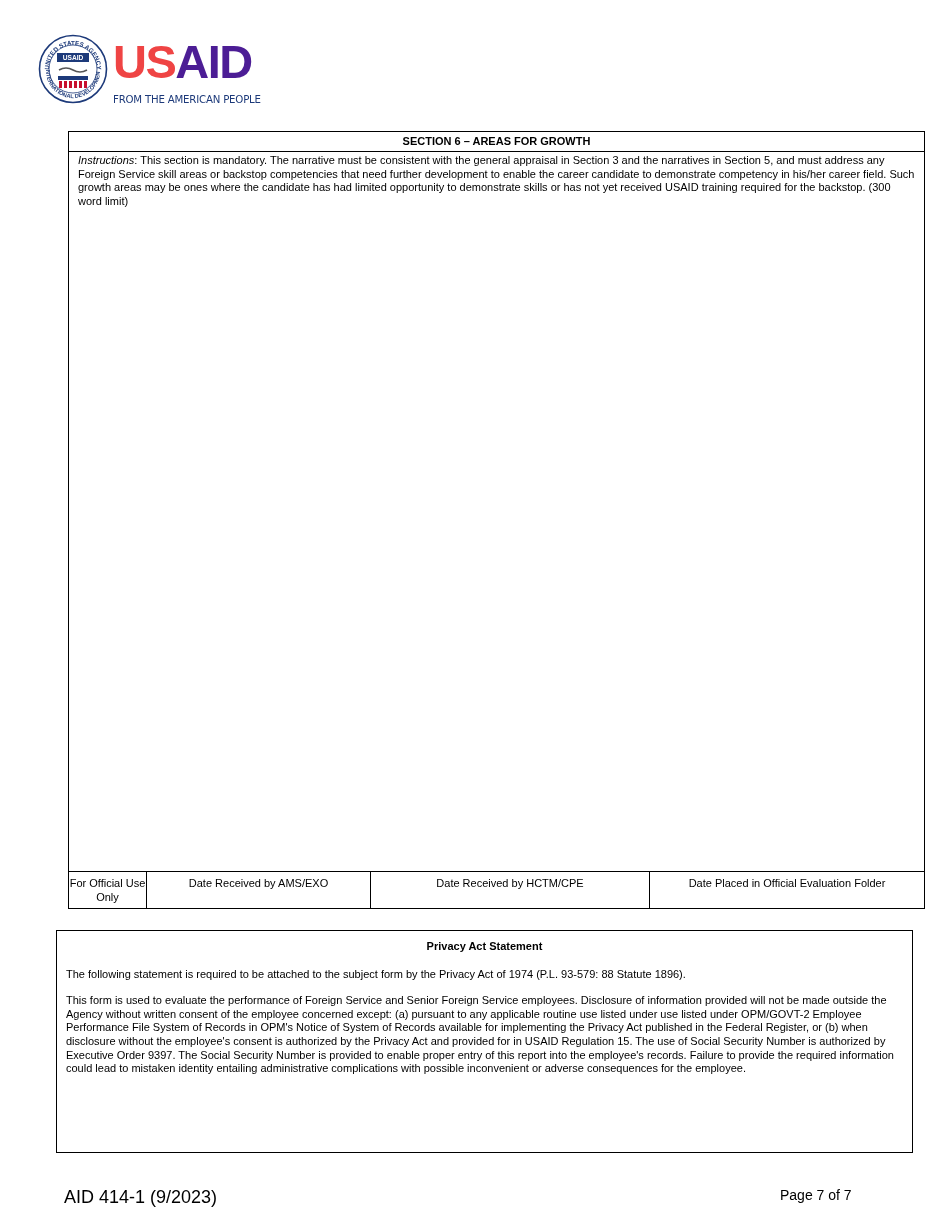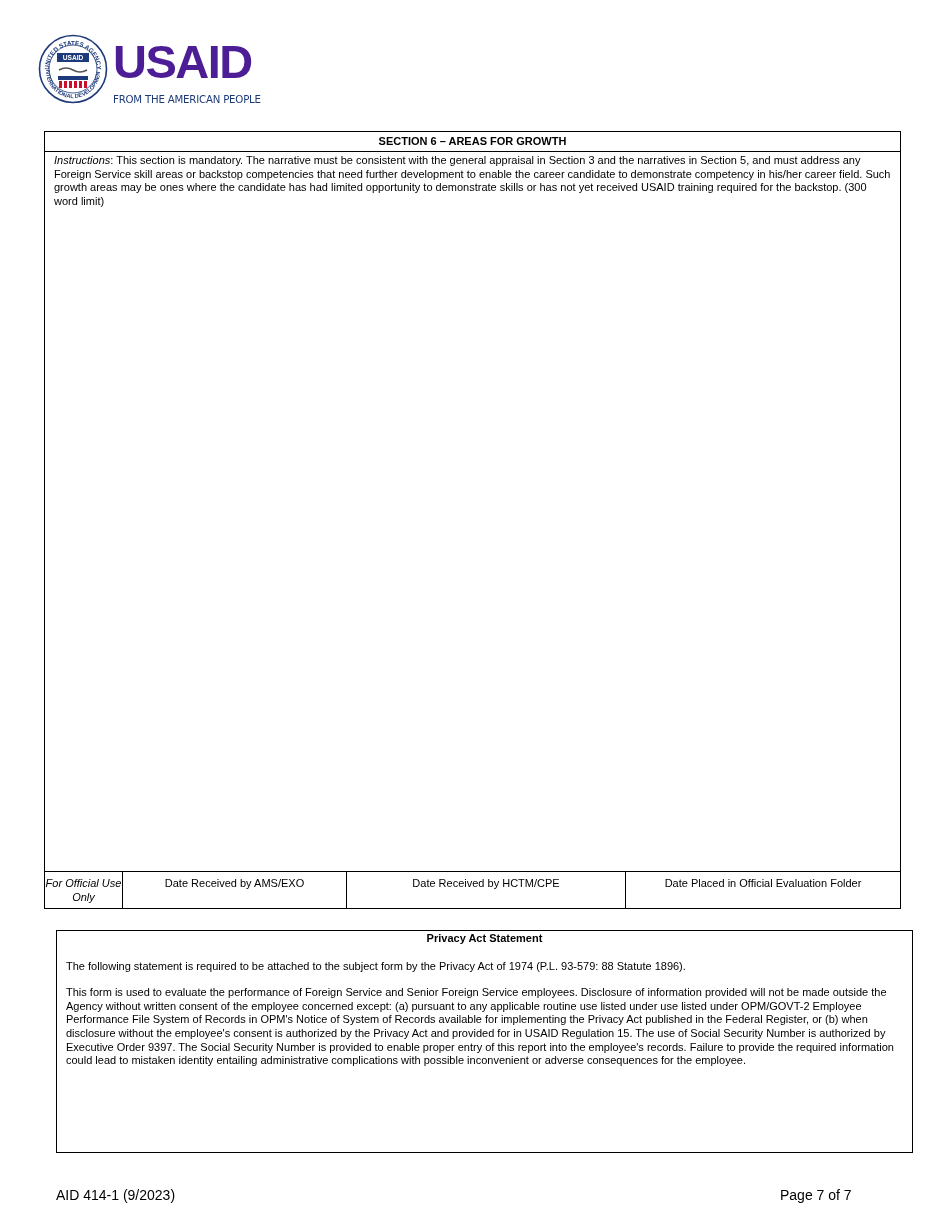--- a/index.html
+++ b/index.html
@@ -3,44 +3,44 @@
   <meta charset="utf-8">
   <style>
     * { box-sizing: border-box; margin: 0; padding: 0; }
     html, body { width: 950px; height: 1230px; background: #ffffff; }
     body { position: relative; font-family: "Liberation Sans", sans-serif; color: #000; overflow: hidden; }
 
     .logo { position: absolute; left: 38px; top: 34px; width: 232px; height: 70px; }
     .seal { position: absolute; left: 0; top: 0; width: 70px; height: 70px; }
     .wordmark { position: absolute; left: 75px; top: 8px; }
     .wordmark .usaid { font-family: "Liberation Sans", sans-serif; font-weight: bold; font-size: 47px; letter-spacing: -1.5px; line-height: 40px; }
-    .wordmark .us { color: #4c1d95; }
+    .wordmark .us { color: #ef4444; }
     .wordmark .aid { color: #4c1d95; }
     .wordmark .tag { font-family: "DejaVu Sans", sans-serif; font-size: 10.2px; color: #1d3a7a; letter-spacing: -0.2px; margin-top: 12px; white-space: nowrap; }
 
-    .section-box { position: absolute; left: 44px; top: 131px; width: 857px; height: 778px; border: 1px solid #000; }
+    .section-box { position: absolute; left: 68px; top: 131px; width: 857px; height: 778px; border: 1px solid #000; }
     .section-title { height: 20px; border-bottom: 1px solid #000; text-align: center; font-weight: bold; font-size: 11px; line-height: 19px; }
     .instructions { padding: 2px 9px 0 9px; font-size: 11px; line-height: 13.6px; }
     .instructions em { font-style: italic; text-align: center; }
     .narrative-area { position: absolute; left: 0; top: 76px; width: 855px; height: 663px; }
 
     .official-row { position: absolute; left: 0; top: 739px; width: 855px; height: 37px; border-top: 1px solid #000; display: flex; }
     .official-row .cell { border-right: 1px solid #000; text-align: center; font-size: 11px; line-height: 13.5px; padding-top: 5px; }
     .official-row .cell:last-child { border-right: none; }
-    .c1 { width: 78px; font-style: italic; }
+    .c1 { width: 78px; }
     .c2 { width: 224px; }
     .c3 { width: 279px; }
     .c4 { flex: 1; }
 
-    .privacy-box { position: absolute; left: 56px; top: 930px; width: 857px; height: 223px; border: 1px solid #000; padding: 0 9px; font-size: 11px; line-height: 13.6px; }
+    .privacy-box { position: absolute; left: 56px; top: 930px; width: 857px; height: 223px; border: 1px solid #000; padding: 8px 9px; font-size: 11px; line-height: 13.6px; }
     .privacy-title { text-align: center; font-weight: bold; margin-top: 1px; }
     .privacy-box p { margin-top: 13px; }
     .privacy-box p.first { margin-top: 14px; }
 
-    .footer-left { position: absolute; left: 56px; top: 1187px; font-size: 14px; }
+    .footer-left { position: absolute; left: 64px; top: 1187px; font-size: 18px; }
     .footer-right { position: absolute; left: 780px; top: 1187px; font-size: 14px; }
   </style>
 </head>
 <body>
 
 <div class="logo">
   <svg class="seal" viewBox="0 0 70 70">
     <circle cx="35" cy="35" r="33.5" fill="#fff" stroke="#1d3a7a" stroke-width="1.6"></circle>
     <circle cx="35" cy="35" r="24" fill="#fff" stroke="#1d3a7a" stroke-width="0.8"></circle>
     <path id="arcTop" d="M 11 35 A 24 24 0 0 1 59 35" fill="none"></path>

